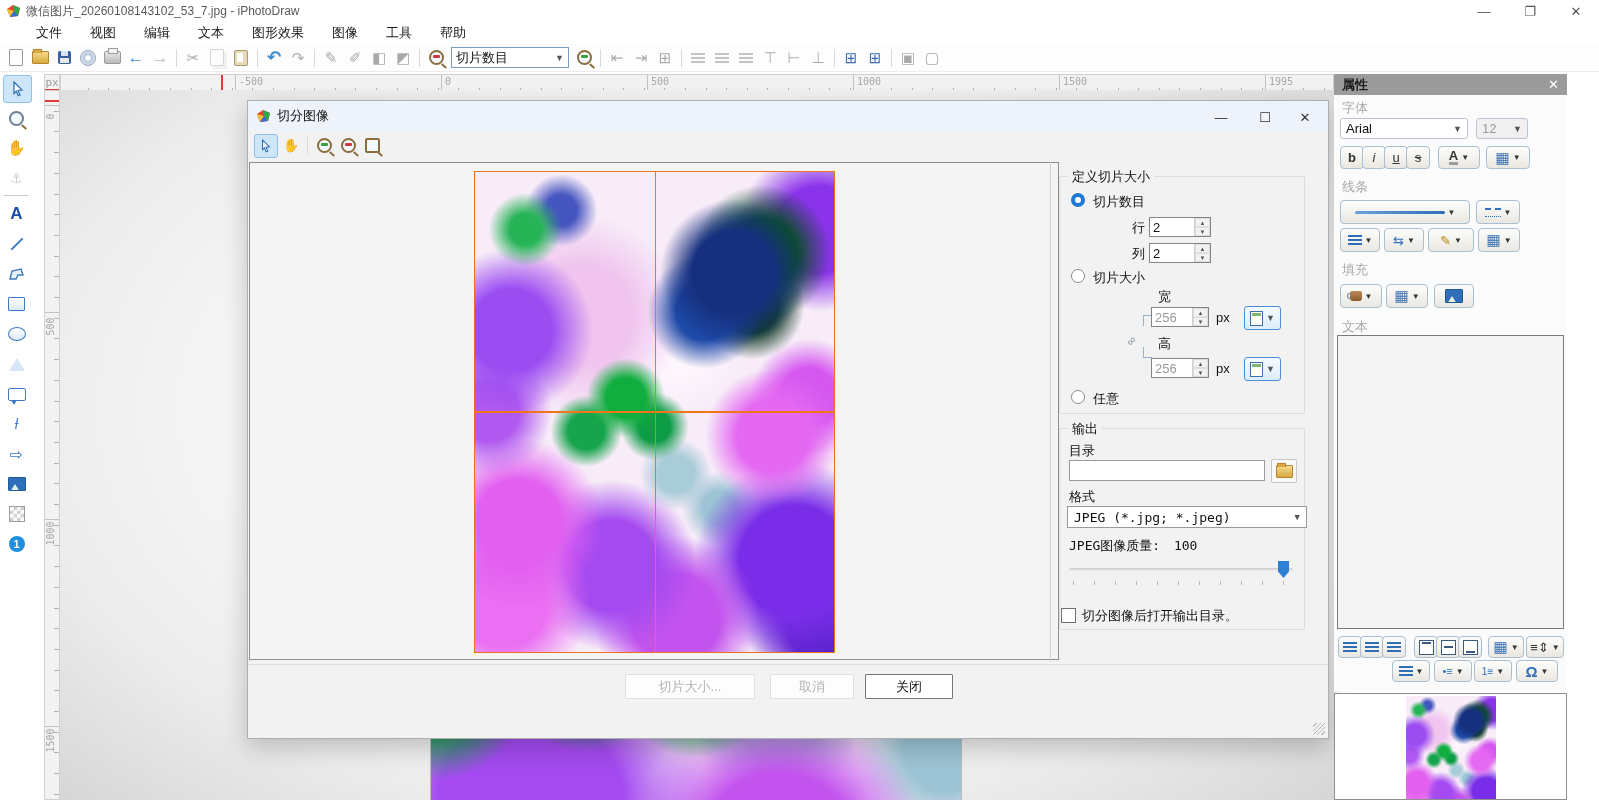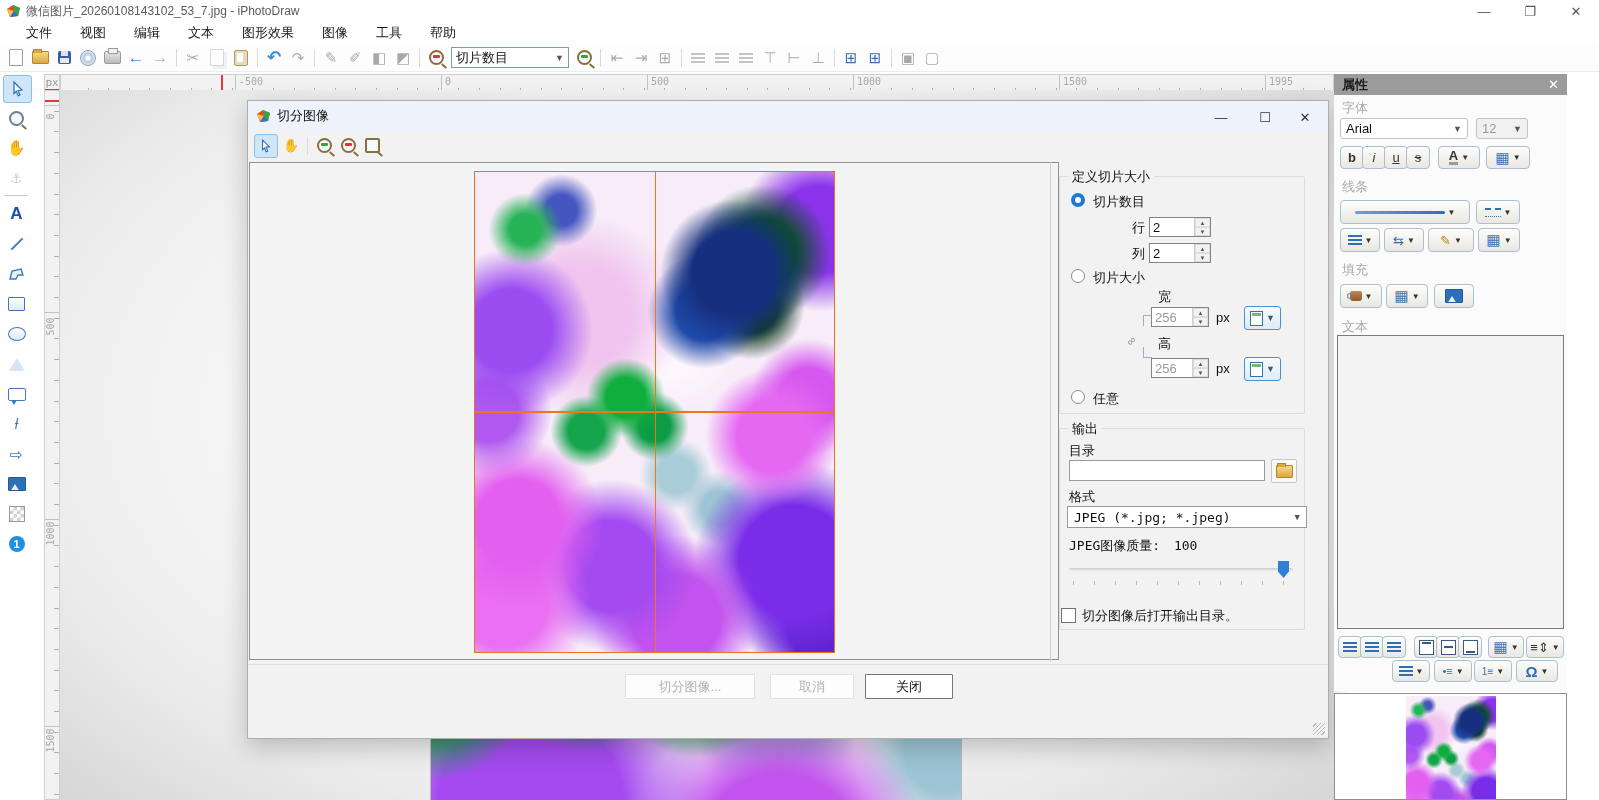--- a/index.html
+++ b/index.html
@@ -7,21 +7,21 @@
        -webkit-font-smoothing:antialiased;}
   #app{position:relative;width:1599px;height:800px;overflow:hidden;background:#fff;}
   .abs{position:absolute;}
 
   
   #titlebar{left:0;top:0;width:1599px;height:22px;background:#ffffff;}
   #title-text{left:26px;top:3px;color:#5a5a5a;font-size:12px;}
   .wbtn{top:0;width:46px;height:22px;display:flex;align-items:center;justify-content:center;
         color:#555;font-size:13px;cursor:default;}
   
-  #menubar{left:0;top:22px;width:1599px;height:22px;background:#fff;display:flex;align-items:center;padding-left:12px;box-sizing:border-box;}
+  #menubar{left:0;top:22px;width:1599px;height:22px;background:#fff;display:flex;align-items:center;padding-left:22px;box-sizing:border-box;}
   .menu-item{padding:2px 14px;color:#1a1a1a;font-size:13px;}
   
   #toolbar{left:0;top:44px;width:1599px;height:28px;background:#fdfdfd;display:flex;align-items:center;padding-left:4px;box-sizing:border-box;border-bottom:1px solid #ececec;}
   .tbi{width:22px;height:22px;margin:0 1px;display:flex;align-items:center;justify-content:center;border-radius:3px;position:relative;}
   .tsep{width:1px;height:18px;background:#d9d9d9;margin:0 4px;}
   .dis{opacity:.38;filter:grayscale(1);}
   .glyph{font-size:15px;line-height:1;}
   .pgico{width:12px;height:15px;background:#fff;border:1px solid #9a9a9a;border-radius:1px;}
   .folderico{width:15px;height:11px;background:linear-gradient(#f4d98b,#d9a93f);border:1px solid #b5862e;border-radius:1px;position:relative;}
   .folderico:before{content:"";position:absolute;left:0;top:-3px;width:7px;height:3px;background:#d9a93f;border:1px solid #b5862e;border-bottom:none;border-radius:1px 1px 0 0;}
@@ -533,21 +533,21 @@
         <span style="margin-left:6px">100</span>
       </div>
       <div id="slider-track" style="left:18px;top:406px;width:224px"></div>
       <div id="slider-thumb" style="left:227px;top:399px"></div>
       <div id="slider-ticks" style="left:22px;top:419px;width:224px"></div>
       <span class="checkbox abs" style="left:10px;top:446px"></span>
       <span class="lbl abs" style="left:31px;top:445px">切分图像后打开输出目录。</span>
     </div>
 
     <div id="dlg-sep" style="top:563px"></div>
-    <div class="dlg-btn" style="left:377px;top:573px;width:128px">切分图像...</div>
+    <div class="dlg-btn" style="left:377px;top:573px;width:128px">切片大小...</div>
     <div class="dlg-btn" style="left:522px;top:573px;width:82px">取消</div>
     <div class="dlg-btn en" style="left:617px;top:573px;width:86px">关闭</div>
     <div class="resize-grip"></div>
   </div>
 
   <div class="abs" id="props">
     <div class="abs" id="props-header">
       <span class="t">属性</span>
       <span class="x">✕</span>
     </div>

